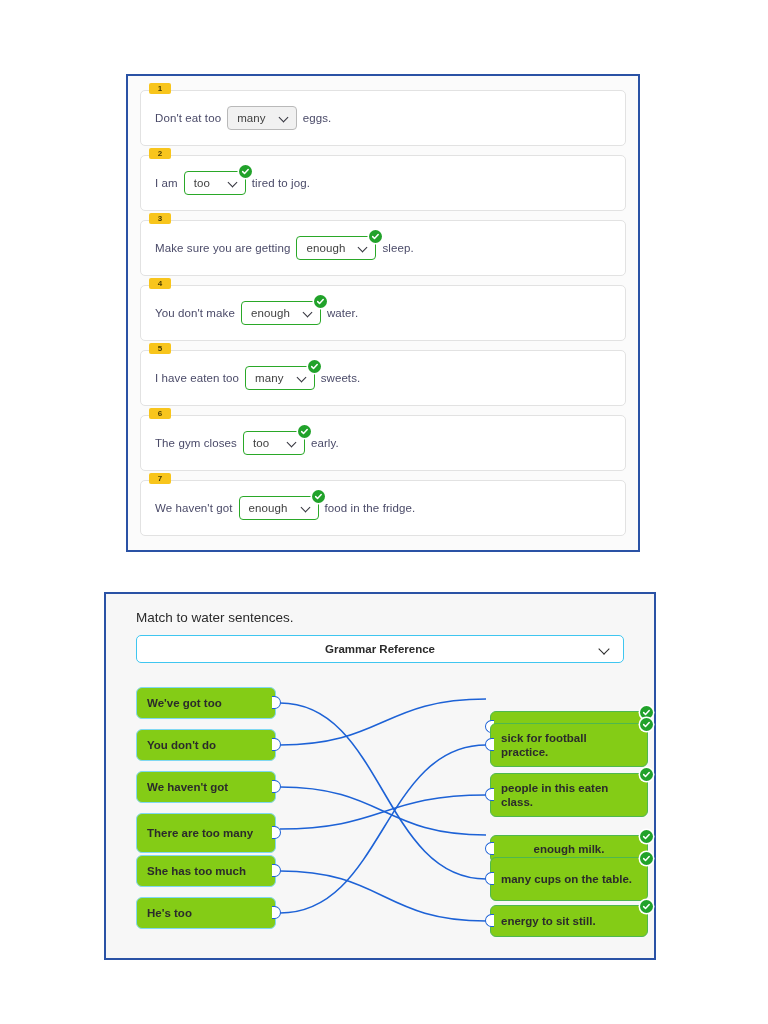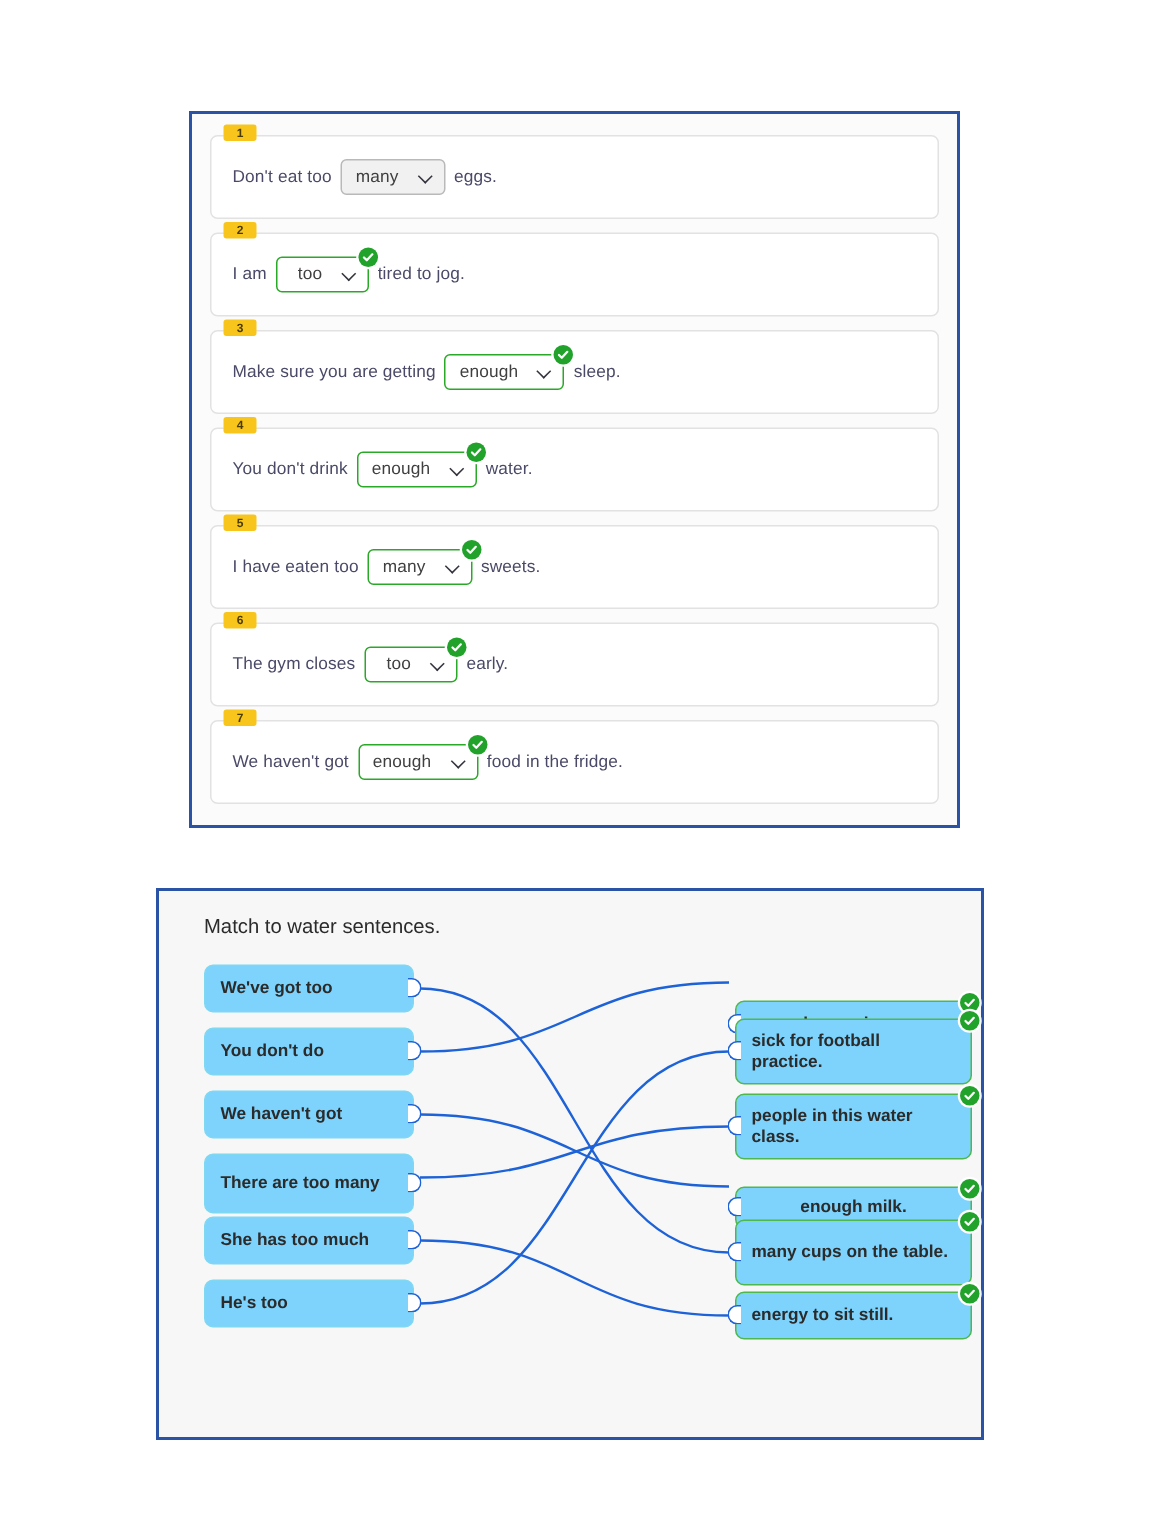--- a/index.html
+++ b/index.html
@@ -69,21 +69,21 @@
 
   
   .sel-wrap {
     position: relative;
     display: inline-flex;
     margin: 0 6px;
   }
   .sel {
     display: flex;
     align-items: center;
-    justify-content: flex-end;
+    justify-content: space-between;
     box-sizing: border-box;
     height: 24px;
     border-radius: 4px;
     background: #ffffff;
     font-size: 11.5px;
     color: #3f3f3f;
     padding: 0 7px 0 9px;
     min-width: 62px;
   }
   .sel.plain {
@@ -175,21 +175,21 @@
   #wires {
     position: absolute;
     left: 0; top: 0;
     width: 520px; height: 264px;
     pointer-events: none;
   }
   .m-card {
     position: absolute;
     box-sizing: border-box;
     border-radius: 6px;
-    background: #7dd3fc;
+    background: #84cc16;
     display: flex;
     align-items: center;
     font-size: 11.5px;
     font-weight: bold;
     color: #2b2b2b;
     line-height: 14px;
   }
   .m-left {
     left: 14px;
     width: 140px;
@@ -274,21 +274,21 @@
                 <path d="M2.2 6.2 L4.7 8.7 L9.6 3.4" fill="none" stroke="#ffffff" stroke-width="2" stroke-linecap="round" stroke-linejoin="round"></path>
               </svg>
             </span>
           </span>
           <span class="txt">sleep.</span>
         </span>
       </div>
       <div class="q-card">
         <span class="q-num">4</span>
         <span class="sentence">
-          <span class="txt">You don't drink</span>
+          <span class="txt">You don't make</span>
           <span class="sel-wrap">
             <span class="sel ok">
               <span>enough</span>
               <span class="chev"></span>
             </span>
             <span class="tick">
               <svg width="9" height="9" viewBox="0 0 12 12">
                 <path d="M2.2 6.2 L4.7 8.7 L9.6 3.4" fill="none" stroke="#ffffff" stroke-width="2" stroke-linecap="round" stroke-linejoin="round"></path>
               </svg>
             </span>
@@ -349,20 +349,24 @@
           </span>
           <span class="txt">food in the fridge.</span>
         </span>
       </div>
     </div>
 </div>
 
 <div id="match-panel">
   <div id="match-title">Match to water sentences.</div>
 
+  <div id="grammar-ref">
+    <span class="lbl">Grammar Reference</span>
+    <span class="chev"></span>
+  </div>
 
   <div id="match-area">
     <svg id="wires" viewBox="0 0 520 264">
         <path d="M158,24 C261,24 261,200 364,200" fill="none" stroke="#1d62d6" stroke-width="1.6"></path>
         <path d="M158,66 C261,66 261,20 364,20" fill="none" stroke="#1d62d6" stroke-width="1.6"></path>
         <path d="M158,108 C261,108 261,156 364,156" fill="none" stroke="#1d62d6" stroke-width="1.6"></path>
         <path d="M158,150 C261,150 261,116 364,116" fill="none" stroke="#1d62d6" stroke-width="1.6"></path>
         <path d="M158,192 C261,192 261,242 364,242" fill="none" stroke="#1d62d6" stroke-width="1.6"></path>
         <path d="M158,234 C261,234 261,66 364,66" fill="none" stroke="#1d62d6" stroke-width="1.6"></path>
       </svg>
@@ -405,21 +409,21 @@
         <div class="m-card m-right" style="top: 44px; height: 44px;">
           <span>sick for football practice.</span>
           <span class="node left-node"></span>
           <span class="tick">
             <svg width="9" height="9" viewBox="0 0 12 12">
               <path d="M2.2 6.2 L4.7 8.7 L9.6 3.4" fill="none" stroke="#ffffff" stroke-width="2" stroke-linecap="round" stroke-linejoin="round"></path>
             </svg>
           </span>
         </div>
         <div class="m-card m-right" style="top: 94px; height: 44px;">
-          <span>people in this water class.</span>
+          <span>people in this eaten class.</span>
           <span class="node left-node"></span>
           <span class="tick">
             <svg width="9" height="9" viewBox="0 0 12 12">
               <path d="M2.2 6.2 L4.7 8.7 L9.6 3.4" fill="none" stroke="#ffffff" stroke-width="2" stroke-linecap="round" stroke-linejoin="round"></path>
             </svg>
           </span>
         </div>
         <div class="m-card m-right" style="top: 156px; height: 28px; justify-content: center;">
           <span>enough milk.</span>
           <span class="node left-node"></span>

